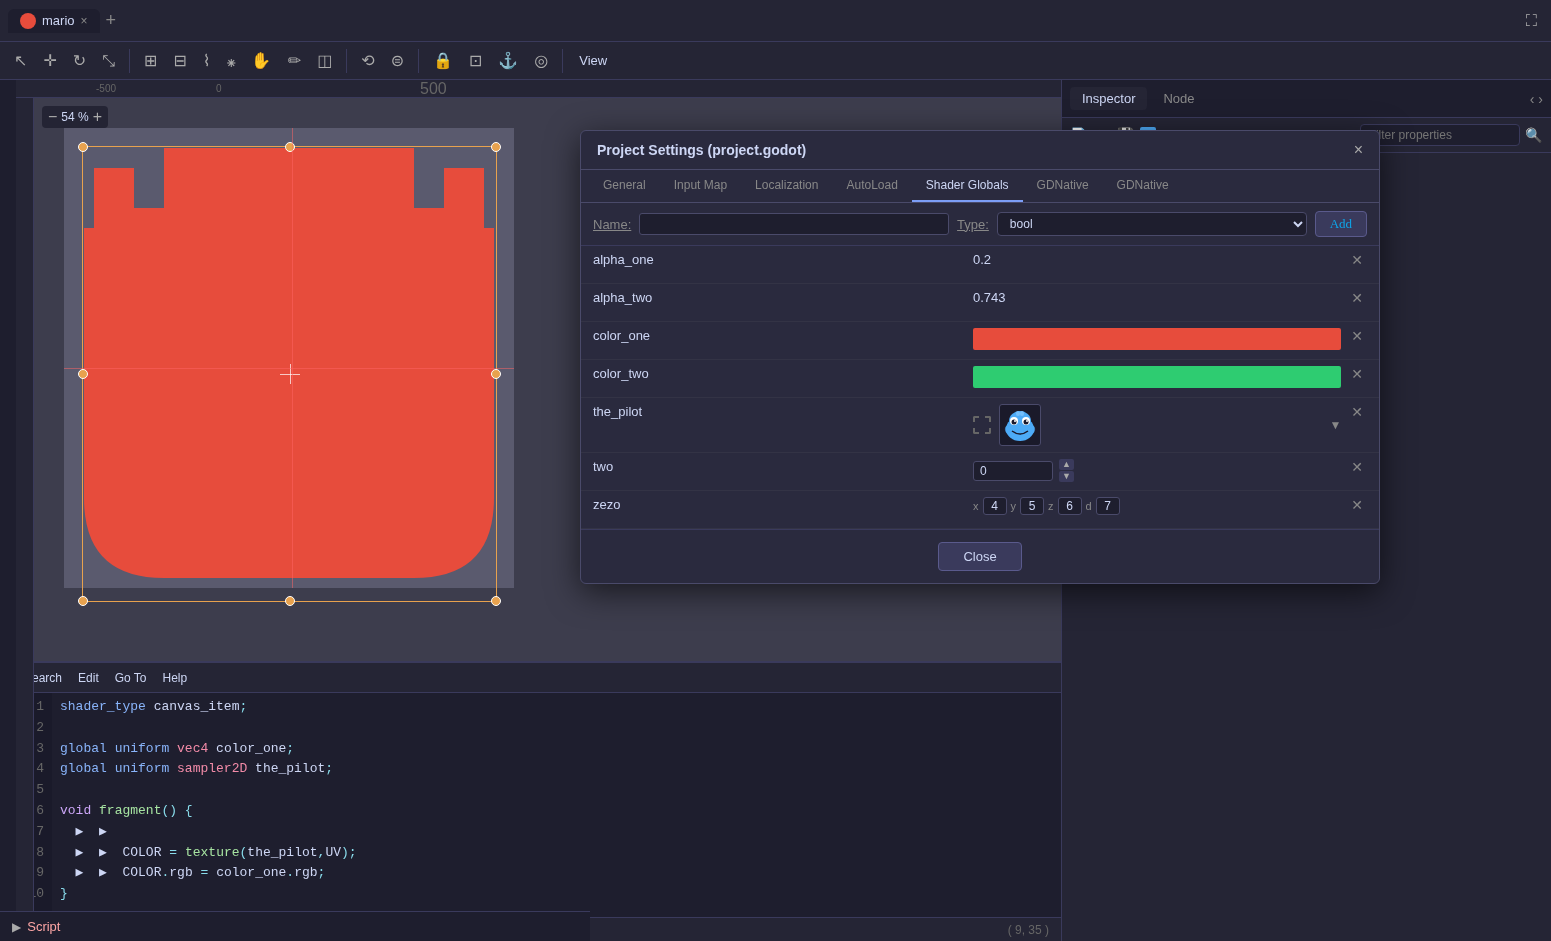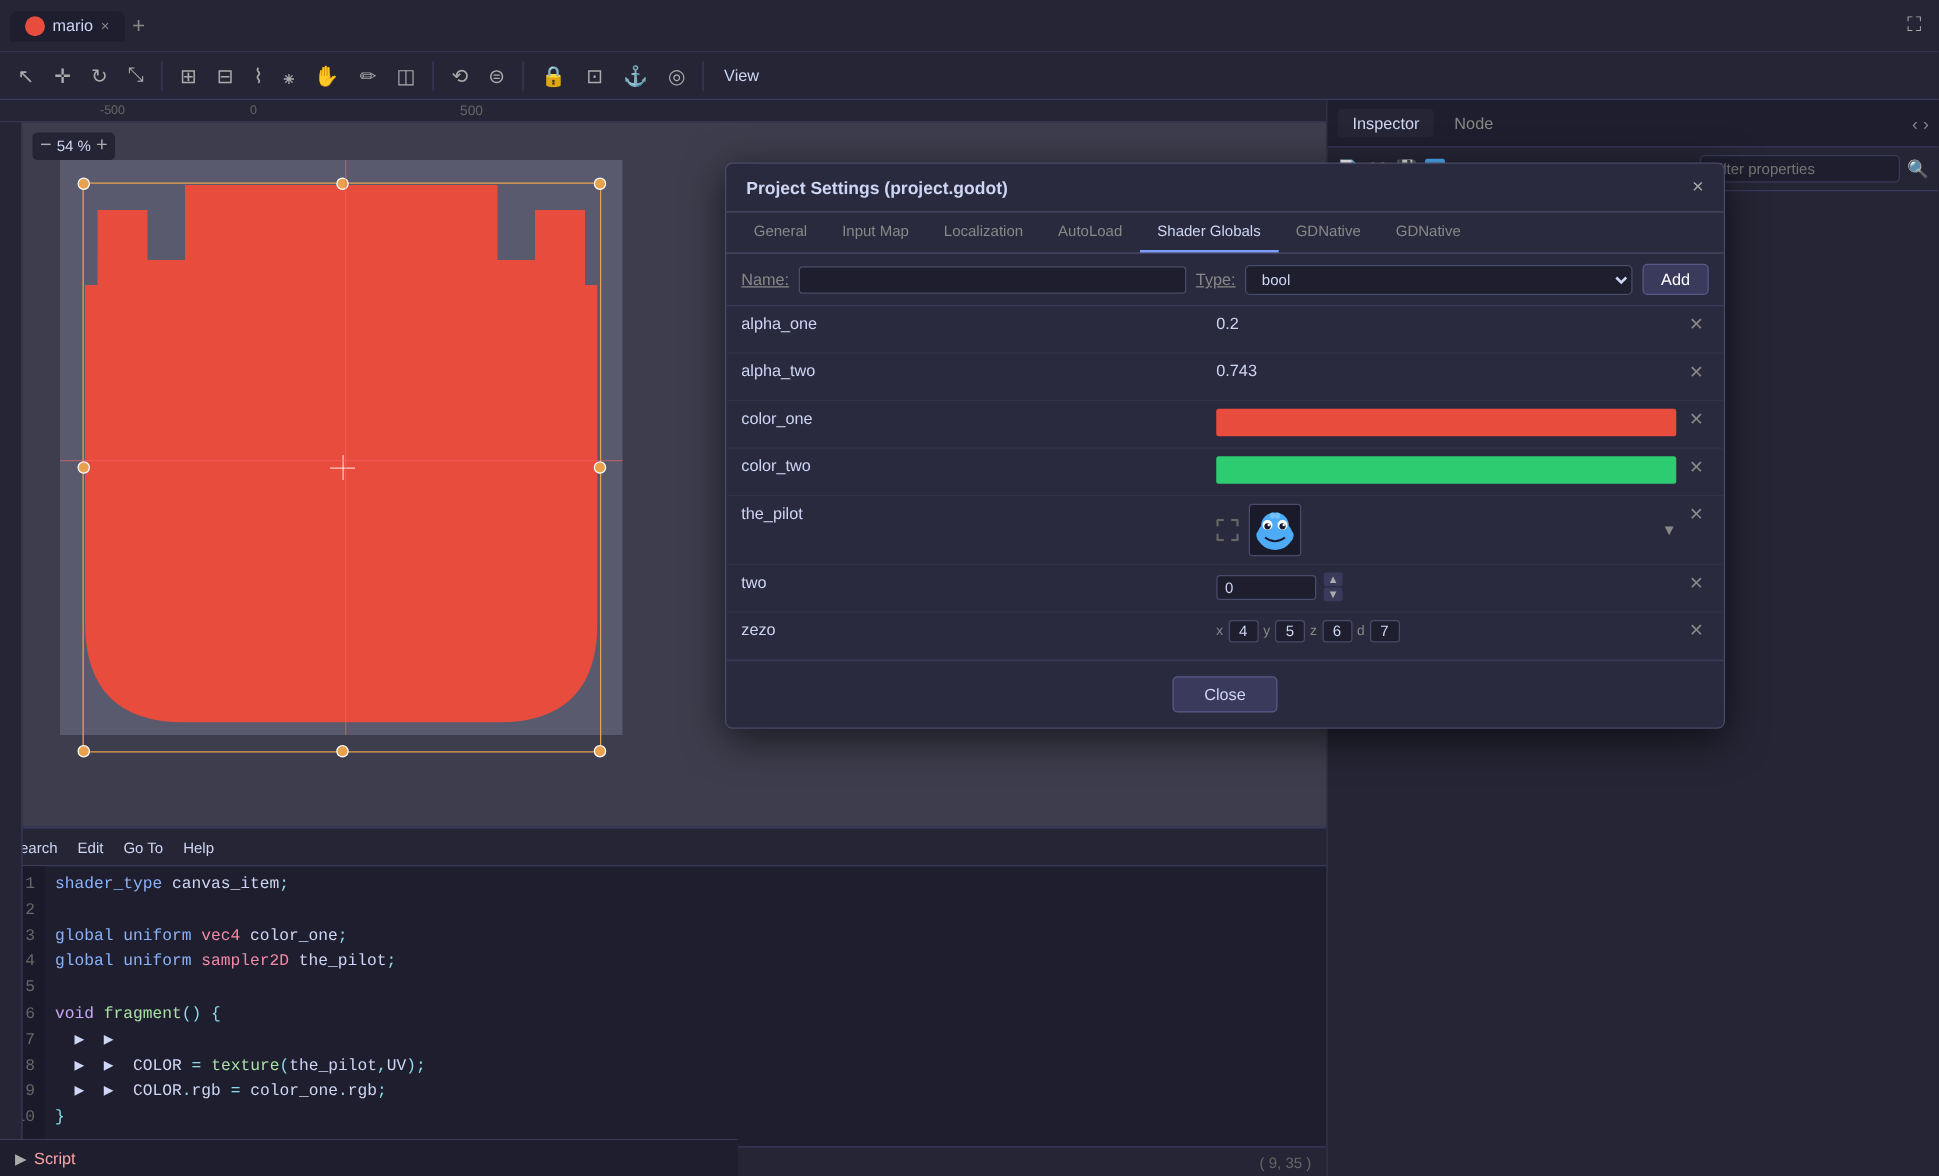--- a/index.html
+++ b/index.html
@@ -86,20 +86,21 @@
       font-size: 13px;
       padding: 0 8px;
       cursor: pointer;
     }
 
     
     .main-layout {
       display: flex;
       flex: 1;
       overflow: hidden;
+      margin-left: 16px;
     }
 
     
     .canvas-area {
       flex: 1;
       display: flex;
       flex-direction: column;
       background: #2d2d3d;
       position: relative;
       overflow: hidden;
@@ -451,24 +452,25 @@
       border-radius: 4px;
       color: #cdd6f4;
       font-size: 12px;
       padding: 3px 8px;
       flex: 1;
     }
     .add-btn {
       background: #3a3a5c;
       border: 1px solid #5a5a8c;
       border-radius: 4px;
-      color: #ffffff;
+      color: #0ea5e9;
       font-size: 13px;
       padding: 4px 14px;
       cursor: pointer;
+      font-family: Liberation Serif, serif;
     }
 
     .dialog-content {
       flex: 1;
       overflow-y: auto;
     }
 
     .shader-row {
       display: flex;
       align-items: flex-start;
@@ -641,21 +643,21 @@
   <span class="toolbar-label">View</span>
 </div>
 
 <div class="main-layout">
 
   <div class="canvas-area">
 
     <div class="ruler-h">
       <span style="position:absolute;left:80px;font-size:10px;color:#666">-500</span>
       <span style="position:absolute;left:200px;font-size:10px;color:#666">0</span>
-      <span style="position:absolute;left:368px;font-size:11px;color:#666">500</span>
+      <span style="position:absolute;left:404px;font-size:16px;color:#666">500</span>
     </div>
 
     <div class="ruler-v"></div>
 
     <div class="canvas-viewport">
       <div class="zoom-controls">
         <button class="zoom-btn">−</button>
         <span class="zoom-label">54 %</span>
         <button class="zoom-btn">+</button>
       </div>

